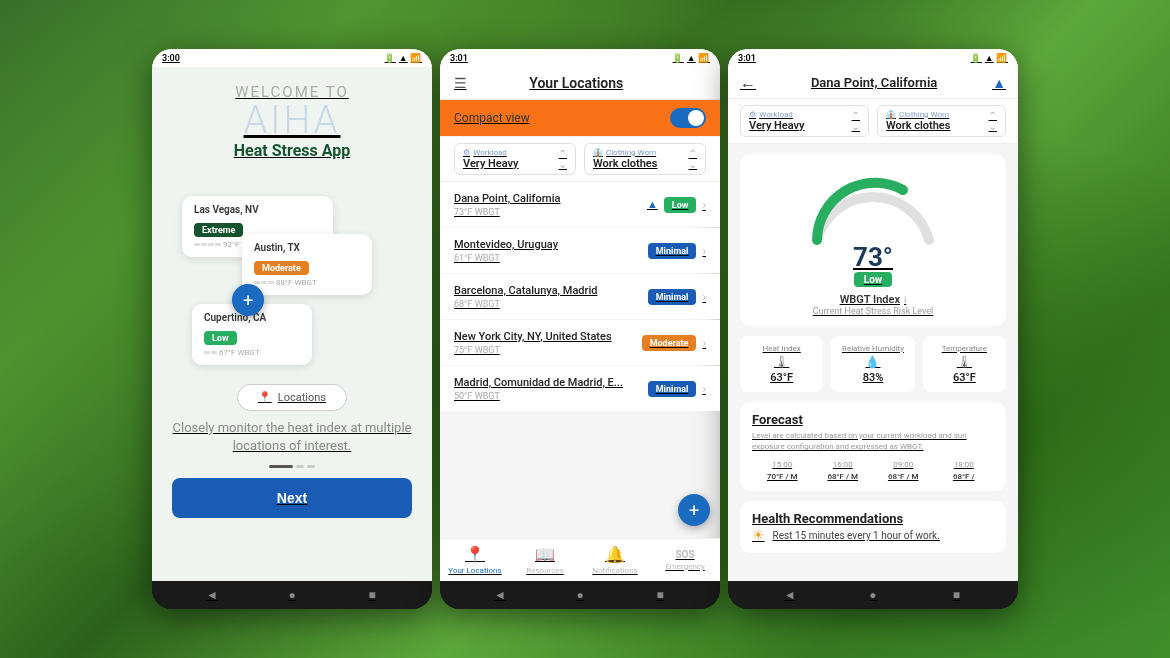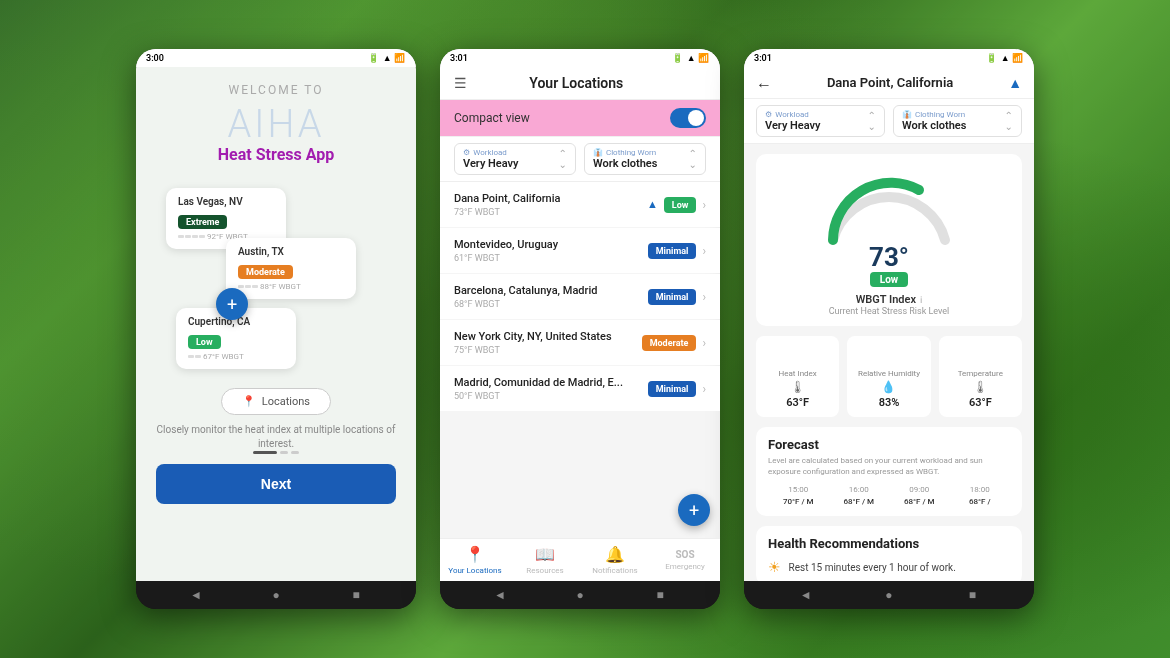--- a/index.html
+++ b/index.html
@@ -23,22 +23,23 @@
       background: radial-gradient(ellipse at 30% 40%, rgba(100,160,70,0.6) 0%, transparent 60%),
                   radial-gradient(ellipse at 70% 60%, rgba(50,100,30,0.7) 0%, transparent 50%),
                   radial-gradient(ellipse at 50% 20%, rgba(120,180,80,0.5) 0%, transparent 40%);
     }
     .screens-container {
       position: absolute;
       inset: 0;
       display: flex;
       align-items: center;
       justify-content: center;
-      gap: 24px;
+      gap: 8px;
       padding: 2px 12px;
+      text-decoration: underline;
     }
 
     
     .phone-frame {
       background: #1a1a1a;
       border-radius: 20px;
       overflow: hidden;
       display: flex;
       flex-direction: column;
       box-shadow: 0 8px 32px rgba(0,0,0,0.5);
@@ -101,38 +102,38 @@
     .welcome-content {
       flex: 1;
       display: flex;
       flex-direction: column;
       align-items: center;
       padding: 16px 20px 10px;
       overflow: hidden;
       position: relative;
     }
     .welcome-to {
-      font-size: 12px;
+      font-size: 15px;
       letter-spacing: 2px;
       color: #aaa;
       text-transform: uppercase;
-      margin-bottom: 8px;
+      margin-bottom: 0;
     }
     .aiha-title {
       font-size: 38px;
       font-weight: 300;
       color: #c8d8e8;
       letter-spacing: 3px;
       line-height: 1;
       margin-bottom: 2px;
     }
     .heat-stress-title {
       font-size: 16px;
       font-weight: 700;
-      color: #a21caf;
+      color: #14532d;
       margin-bottom: 14px;
     }
 
     
     .location-cards-area {
       position: relative;
       width: 100%;
       height: 200px;
       margin-bottom: 10px;
     }
@@ -173,23 +174,23 @@
       display: flex;
       gap: 1px;
     }
     .wbgt-dot {
       width: 6px;
       height: 3px;
       background: #ddd;
       border-radius: 1px;
     }
     .las-vegas-card {
-      top: 10px;
+      top: 22px;
       left: 10px;
-      width: 120px;
+      width: 151px;
     }
     .austin-card {
       top: 60px;
       left: 70px;
       width: 130px;
     }
     .cupertino-card {
       top: 130px;
       left: 20px;
       width: 120px;
@@ -219,24 +220,25 @@
       border-radius: 20px;
       padding: 6px 20px;
       background: #fff;
       color: #555;
       font-size: 11px;
       display: flex;
       align-items: center;
       gap: 6px;
     }
     .locations-desc {
-      font-size: 10px;
+      font-size: 13px;
       color: #888;
       text-align: center;
       line-height: 1.4;
+      margin-bottom: 10px;
     }
     .progress-dots {
       display: flex;
       gap: 3px;
       align-items: center;
       margin-bottom: 10px;
     }
     .dot-bar {
       height: 3px;
       border-radius: 2px;
@@ -277,21 +279,21 @@
       font-weight: 600;
       color: #222;
       flex: 1;
       text-align: center;
     }
     .hamburger {
       font-size: 14px;
       color: #555;
     }
     .compact-toggle-row {
-      background: #f9a8d4;
+      background: #f97316;
       padding: 8px 14px;
       display: flex;
       align-items: center;
       justify-content: space-between;
       border-bottom: 1px solid #f0f0f0;
     }
     .compact-label {
       font-size: 12px;
       color: #333;
     }
@@ -536,21 +538,20 @@
       border-radius: 8px;
       padding: 8px;
       display: flex;
       flex-direction: column;
       align-items: center;
       gap: 2px;
     }
     .metric-label {
       font-size: 8px;
       color: #888;
-      margin-top: 25px;
     }
     .metric-icon {
       font-size: 12px;
       color: #666;
     }
     .metric-value {
       font-size: 11px;
       font-weight: 600;
       color: #222;
     }
@@ -611,21 +612,21 @@
     }
     .health-card {
       background: #fff;
       border-radius: 10px;
       padding: 10px 12px;
     }
     .health-title {
       font-size: 13px;
       font-weight: 700;
       color: #222;
-      margin-bottom: 8px;
+      margin-bottom: 1px;
     }
     .health-rec {
       display: flex;
       align-items: center;
       gap: 8px;
       font-size: 10px;
       color: #444;
     }
     .health-icon {
       font-size: 14px;

